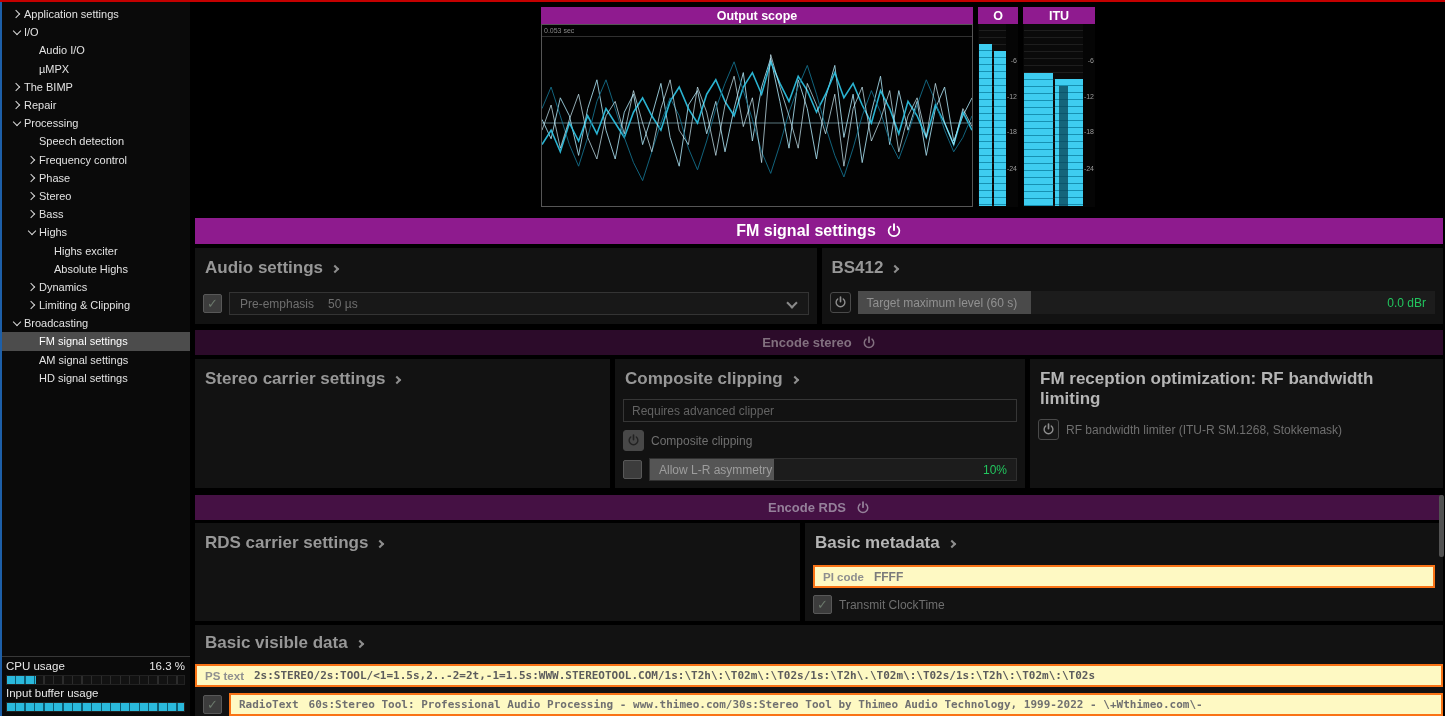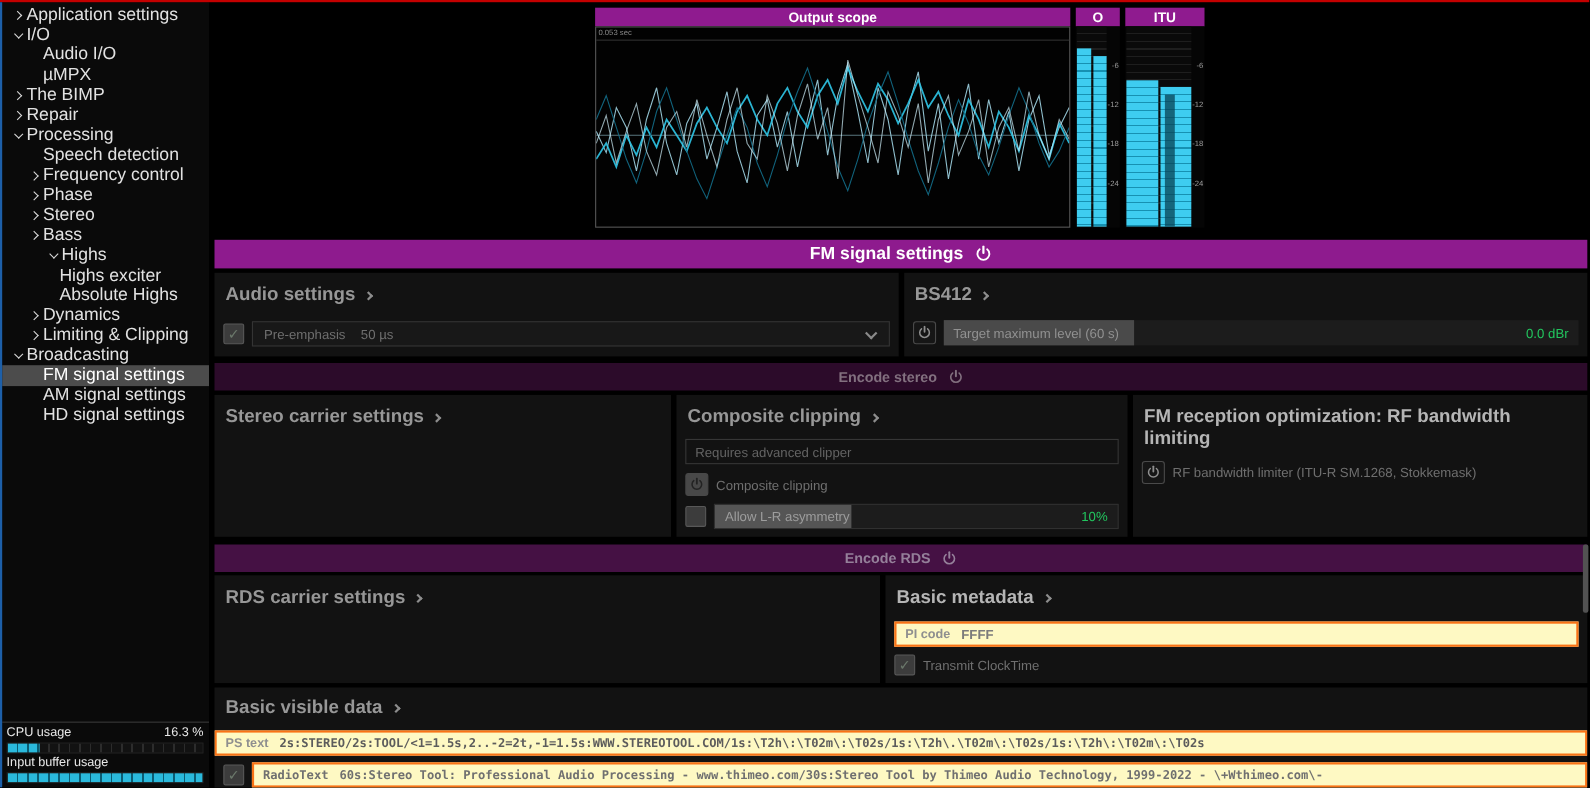--- a/index.html
+++ b/index.html
@@ -7,21 +7,21 @@
     font-family:"Liberation Sans", sans-serif; }
   .app { position:relative; width:1445px; height:716px; background:#000; }
 
   .top-line { position:absolute; left:0; top:0; width:1445px; height:2px; background:#c40000; z-index:50; }
   .left-line { position:absolute; left:0; top:2px; width:2px; height:714px; background:#1d5fa8; z-index:50; }
 
   
   .sidebar { position:absolute; left:2px; top:2px; width:188px; height:714px; background:#0a0a0a; }
   .tree { padding-top:3px; }
   .tree-item { height:18.2px; display:flex; align-items:center; color:#e2e2e2;
-    font-size:16px; white-space:nowrap; cursor:default; }
+    font-size:11px; white-space:nowrap; cursor:default; }
   .tree-item.selected { background:#4c4c4c; color:#fff; }
   .tw { width:15px; display:flex; align-items:center; justify-content:center; flex:none; }
   .chev { width:6px; height:6px; border-right:1.6px solid #d8d8d8; border-bottom:1.6px solid #d8d8d8; display:inline-block; }
   .chev.collapsed { transform:rotate(-45deg); margin-left:-2px; }
   .chev.expanded  { transform:rotate(45deg); margin-top:-3px; }
   .sidebar-bottom { position:absolute; left:0; right:0; bottom:2px; border-top:1px solid #383838;
     padding:3px 5px 0 4px; background:#0a0a0a; }
   .usage-row { display:flex; justify-content:space-between; color:#e8e8e8; font-size:11.5px; height:14px; }
   .segbar { height:10px; margin:1px 0 2px 0;
     background:repeating-linear-gradient(90deg,#121212 0 8px,#2c2c2c 8px 9.5px);
@@ -169,21 +169,21 @@
             <span class="chev collapsed"></span>
           </span>
           <span class="tl">Stereo</span>
         </div>
         <div class="tree-item" style="padding-left: 22px;">
           <span class="tw">
             <span class="chev collapsed"></span>
           </span>
           <span class="tl">Bass</span>
         </div>
-        <div class="tree-item" style="padding-left: 39px;">
+        <div class="tree-item" style="padding-left: 22px;">
           <span class="tw">
             <span class="chev expanded"></span>
           </span>
           <span class="tl">Highs</span>
         </div>
         <div class="tree-item" style="padding-left: 37px;">
           <span class="tw"></span>
           <span class="tl">Highs exciter</span>
         </div>
         <div class="tree-item" style="padding-left: 37px;">

